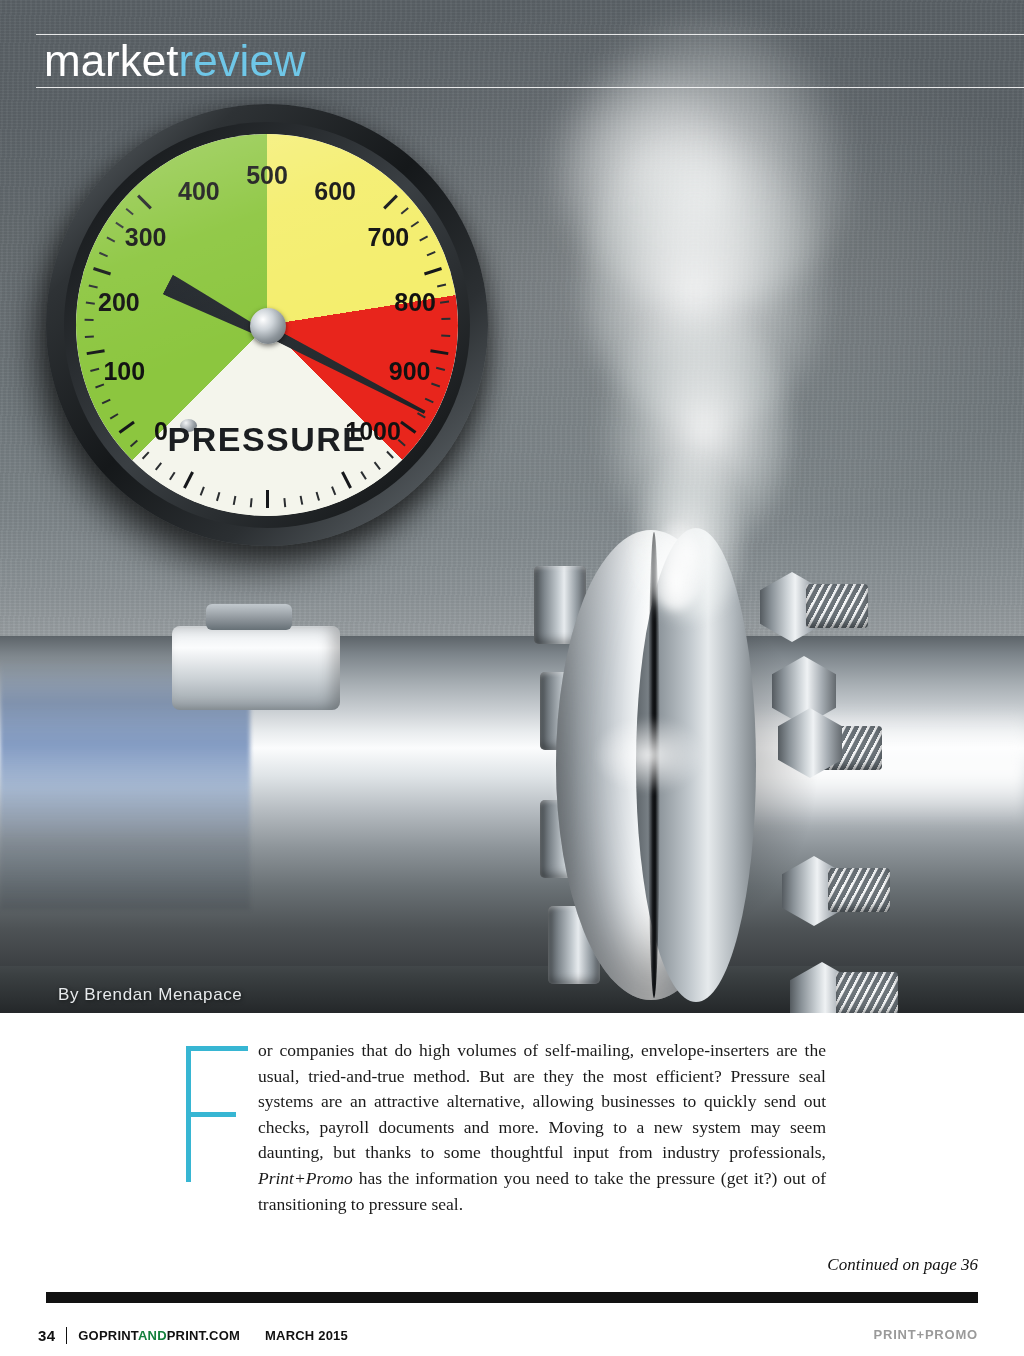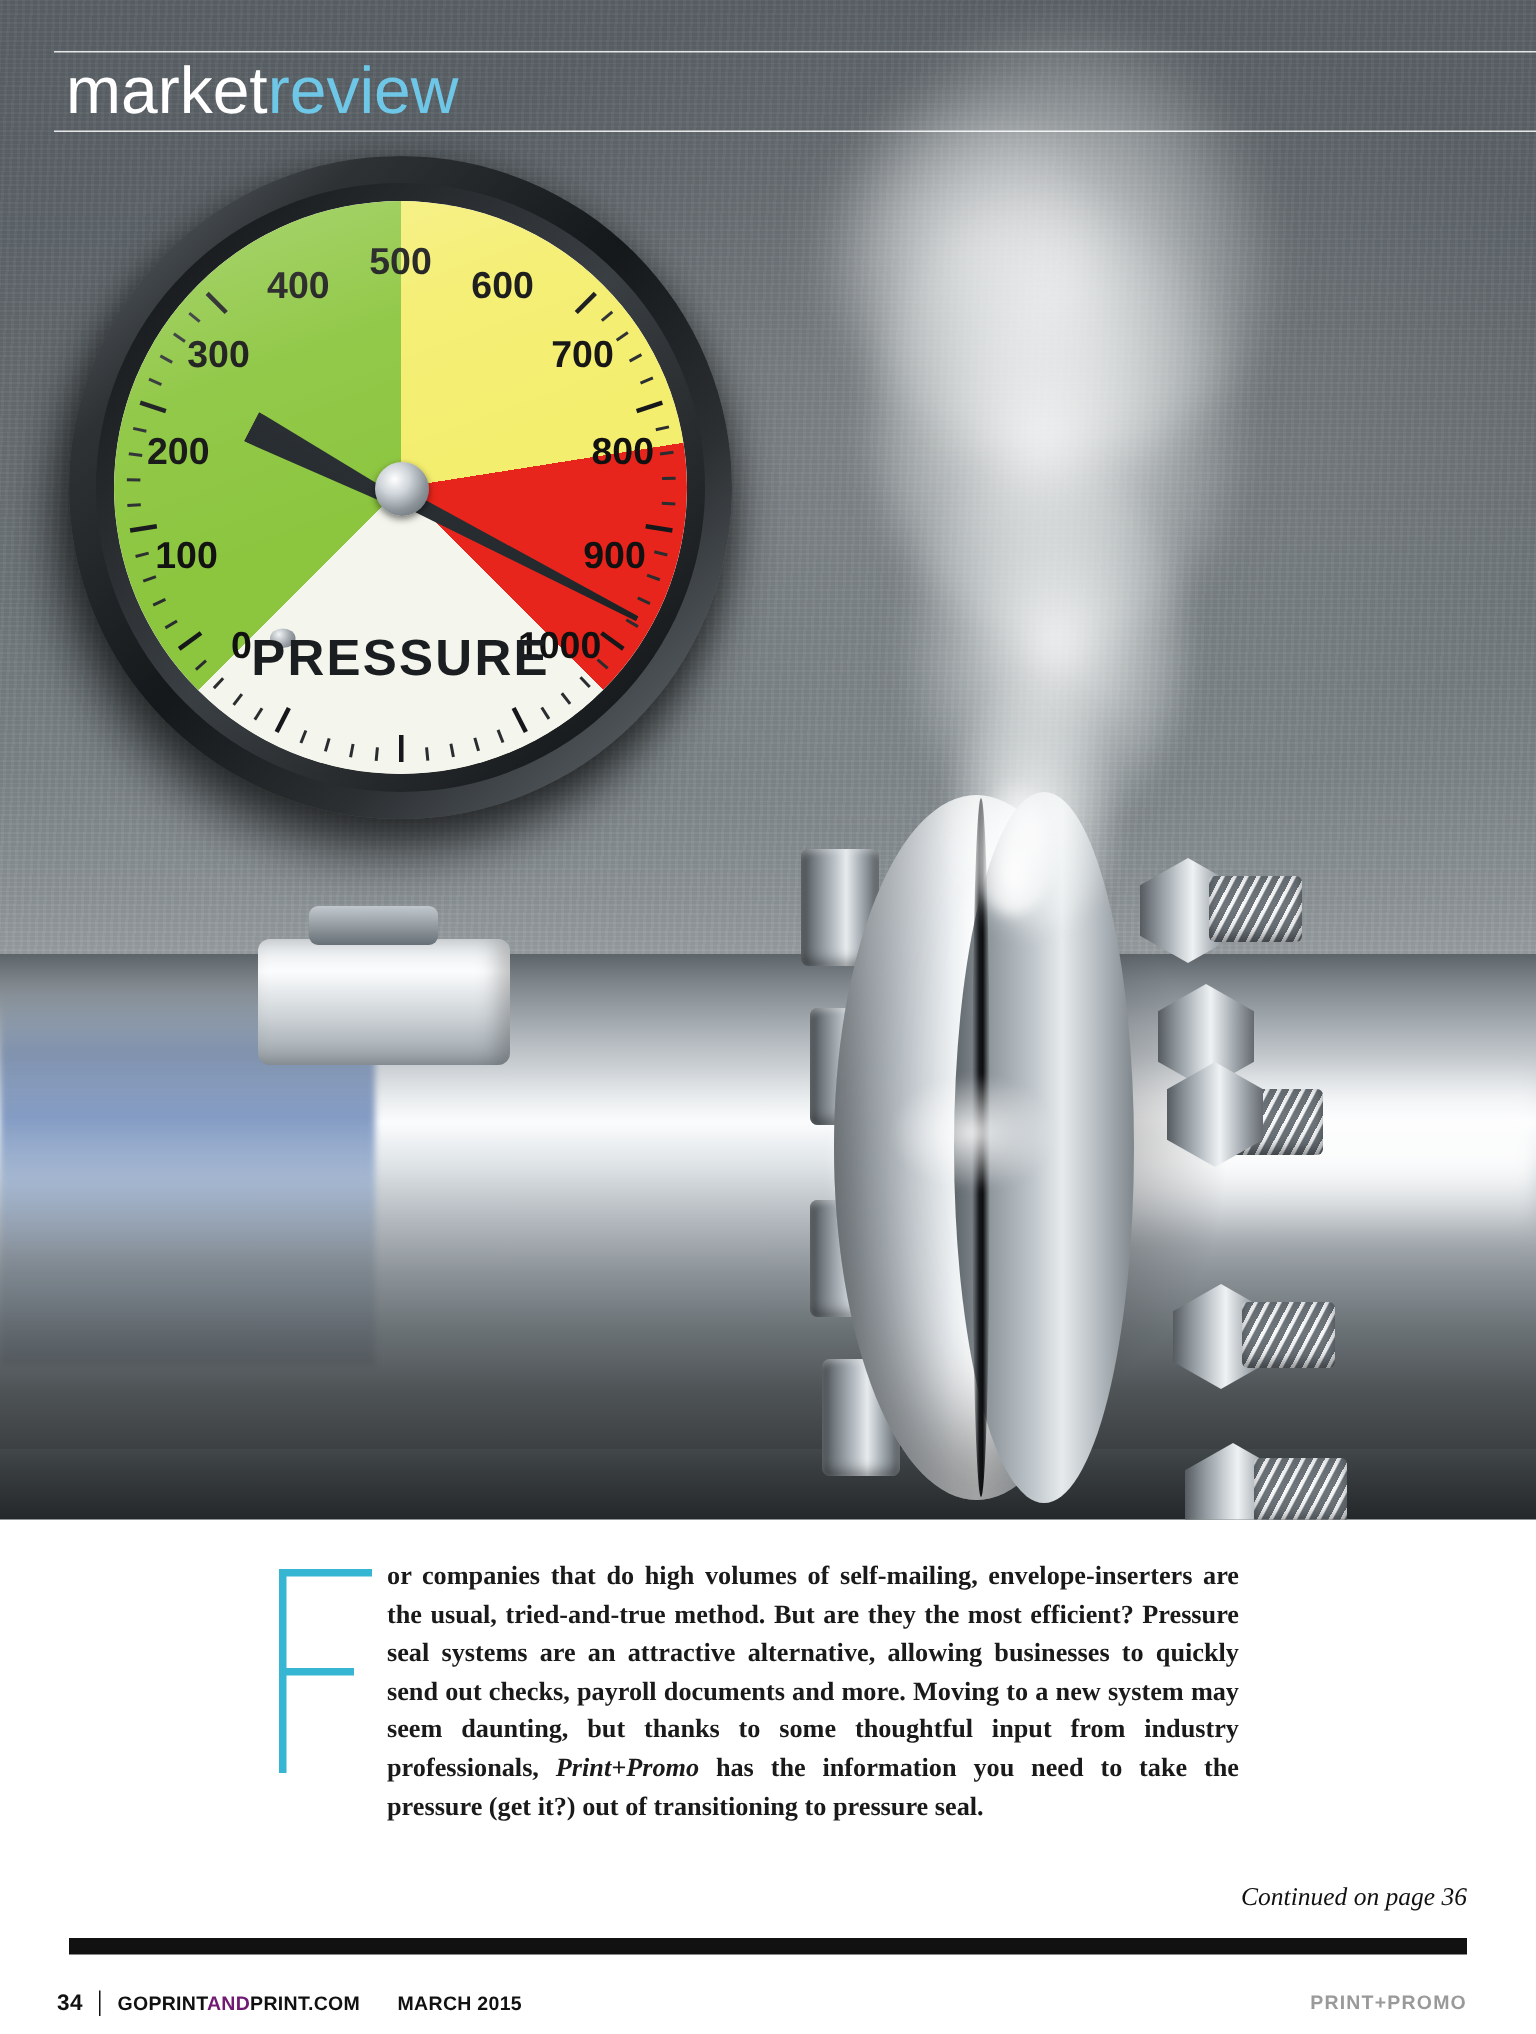--- a/index.html
+++ b/index.html
@@ -248,40 +248,40 @@
   .body-wrap { position:absolute; left:186px; top:1038px; width:640px; }
   .dropcap {
     position:absolute; left:0; top:8px; width:62px; height:136px;
   }
   .dc-v { position:absolute; left:0; top:0; width:5px; height:136px; background:#37b6d3; }
   .dc-t { position:absolute; left:0; top:0; width:62px; height:5px; background:#37b6d3; }
   .dc-m { position:absolute; left:0; top:66px; width:50px; height:5px; background:#37b6d3; }
   .body-text {
     margin-left:72px; width:568px;
     font-family:"Liberation Serif", serif; font-size:17.5px; line-height:25.6px;
-    color:#1a1a1a; text-align:justify;font-weight:bold;
+    color:#1a1a1a; text-align:justify;
   }
   .body-text em { font-style:italic; }
 
   .continued {
     position:absolute; left:0; top:1255px; width:978px; text-align:right;
     font-family:"Liberation Serif", serif; font-style:italic; font-size:17px; color:#111;
   }
 
   
   .foot-bar { position:absolute; left:46px; top:1292px; width:932px; height:11px; background:#111; }
   .footer-left {
     position:absolute; left:38px; top:1327px; display:flex; align-items:center; gap:11px;
     font-size:13px; font-weight:700; letter-spacing:.3px;
     font-family:"Liberation Sans Narrow","Liberation Sans", sans-serif;
   }
   .pg { font-size:15px; font-weight:700; color:#111; }
   .divider { width:1px; height:17px; background:#111; display:inline-block; }
   .site { color:#111; letter-spacing:.2px; }
-  .site .red { color:#701a75;text-align:center; }
+  .site .red { color:#15803d;text-align:center; }
   .issue { color:#111; margin-left:14px; letter-spacing:.2px; }
   .footer-right {
     position:absolute; right:46px; top:1327px; font-size:13px; font-weight:700;
     color:#9a9a9a; letter-spacing:.8px;
     font-family:"Liberation Sans Narrow","Liberation Sans", sans-serif;
   }
 </style>
 </head>
 <body>
 
@@ -413,20 +413,21 @@
   </div>
 
   <div class="masthead">
     <div class="rule"></div>
     <div class="masthead-txt">
       <span class="mh-market">market</span><span class="mh-review">review</span>
     </div>
     <div class="rule"></div>
   </div>
 
+  <div class="byline">By Brendan Menapace</div>
 </div>
 
 <div class="body-wrap">
   <div class="dropcap">
     <div class="dc-v"></div>
     <div class="dc-t"></div>
     <div class="dc-m"></div>
   </div>
   <p class="body-text" id="body-text">or companies that do high volumes of self-mailing, envelope-inserters are the usual, tried-and-true method. But are they the most efficient? Pressure seal systems are an attractive alternative, allowing businesses to quickly send out checks, payroll documents and more. Moving to a new system may seem daunting, but thanks to some thoughtful input from industry professionals, <em>Print+Promo</em> has the information you need to take the pressure (get it?) out of transitioning to pressure seal.</p>
 </div>

